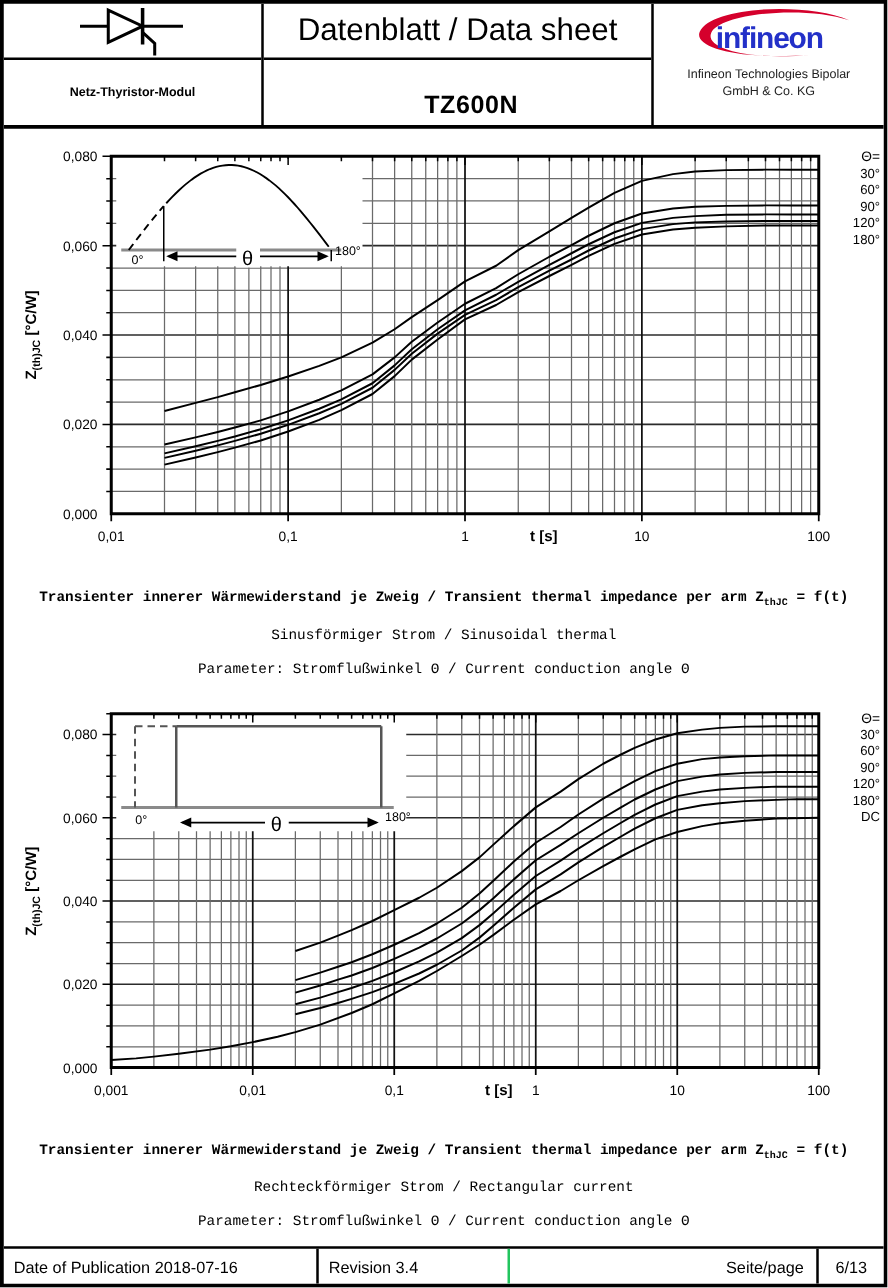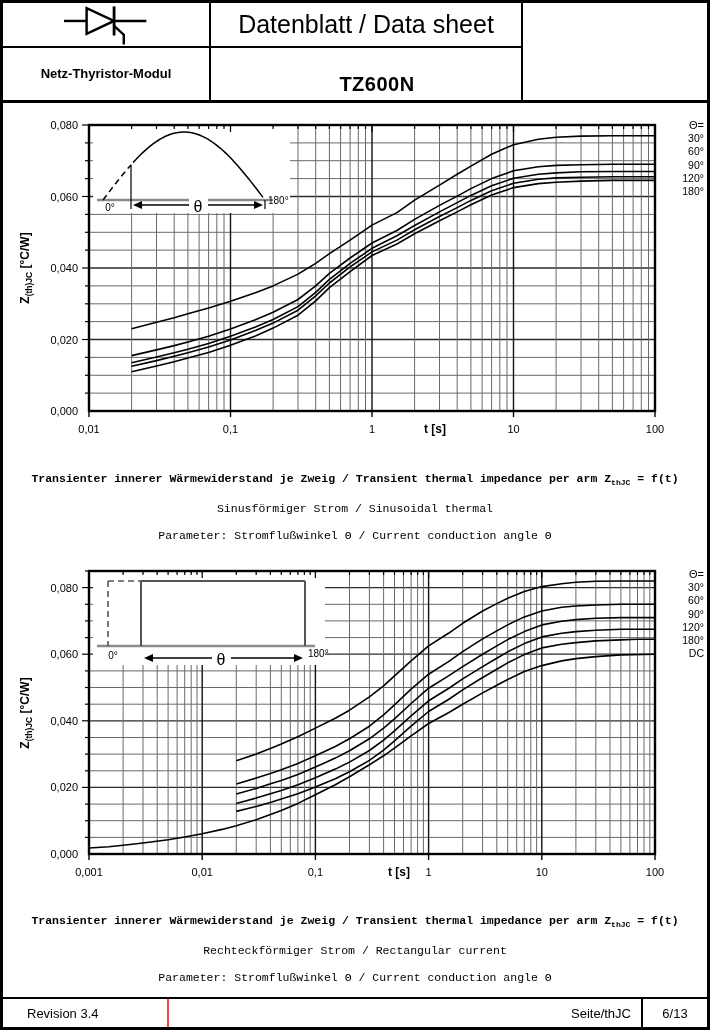--- a/index.html
+++ b/index.html
@@ -4,44 +4,44 @@
 <style>
   html,body{margin:0;padding:0;background:#e8e8e8;}
   .page{width:710px;height:1030px;margin:0 auto;background:#fff;border:3px solid #000;
         box-sizing:border-box;position:relative;overflow:hidden;
         font-family:"Liberation Sans",sans-serif;color:#000;}
   
   .header{display:flex;height:100px;border-bottom:3px solid #000;box-sizing:border-box;}
   .h-left{width:208px;border-right:2px solid #000;display:flex;flex-direction:column;box-sizing:border-box;}
   .h-left-top{height:45px;border-bottom:2px solid #000;display:flex;align-items:center;justify-content:center;box-sizing:border-box;}
   .h-left-bot{flex:1;display:flex;flex-direction:column;align-items:center;justify-content:center;
-              font-weight:bold;font-size:13px;line-height:1.3;text-align:center;}
+              font-weight:bold;font-size:10px;line-height:1.3;text-align:center;}
   .h-mid{width:312px;border-right:2px solid #000;display:flex;flex-direction:column;box-sizing:border-box;gap:20px;}
   .h-mid-top{height:45px;border-bottom:2px solid #000;font-size:25px;display:flex;align-items:center;justify-content:center;box-sizing:border-box;}
   .h-mid-bot{flex:1;display:flex;align-items:center;justify-content:center;font-weight:bold;font-size:20px;letter-spacing:.5px;margin-left:22px;}
   .h-right{flex:1;display:flex;flex-direction:column;align-items:center;}
   .h-right-top{height:48px;display:flex;align-items:center;justify-content:center;padding-top:2px;}
   .h-right-bot{font-size:10px;text-align:center;line-height:1.4;color:#222;}
   
   .caps{height:104px;display:flex;flex-direction:column;align-items:center;justify-content:center;gap:14px;text-align:center;font-family:Liberation Mono, monospace;}
   .caps2{height:100px;}
   .caps p{margin:0;font-size:11.5px;}
   .cap-bold{font-weight:bold;}
   sub{font-size:8px;}
   
   .chartwrap{display:block;}
   svg{display:block;}
   
   .footer{position:absolute;left:0;right:0;bottom:0;height:30px;border-top:2px solid #000;
           display:flex;font-size:13px;box-sizing:border-box;}
   .footer>div{display:flex;align-items:center;box-sizing:border-box;}
   .f-c1{width:252px;border-right:2px solid #000;padding-left:8px;}
-  .f-c2{width:166px;border-right:2px solid #ef4444;padding-left:24px;}
+  .f-c2{width:153px;border-right:2px solid #22c55e;padding-left:8px;}
   .f-c3{flex:1;border-right:2px solid #000;justify-content:flex-end;padding-right:10px;}
-  .f-c4{width:64px;justify-content:center;}
+  .f-c4{width:52px;justify-content:center;}
 </style>
 </head>
 <body>
 
 <div class="page">
 
   <div class="header">
     <div class="h-left">
       <div class="h-left-top">
         <svg width="112" height="42" viewBox="0 0 112 52">
@@ -52,20 +52,32 @@
           <polyline points="66,27 78,38 78,50" fill="none" stroke="#000" stroke-width="3"></polyline>
         </svg>
       </div>
       <div class="h-left-bot">
         <div>Netz-Thyristor-Modul</div>
       </div>
     </div>
     <div class="h-mid">
       <div class="h-mid-top">Datenblatt / Data sheet</div>
       <div class="h-mid-bot">TZ600N</div>
+    </div>
+    <div class="h-right">
+      <div class="h-right-top">
+        <svg width="152" height="46" viewBox="0 0 160 50">
+          <path d="M150 11 C112 -5 30 -1 20 21 C14 35 54 46 118 41 C62 46 24 36 30 22 C38 5 110 -2 150 11 Z" fill="#D5002C"></path>
+          <text x="34" y="35" font-size="26" font-weight="bold" fill="#2330C8" letter-spacing="-1">infineon</text>
+        </svg>
+      </div>
+      <div class="h-right-bot">
+        <div>Infineon Technologies Bipolar</div>
+        <div>GmbH &amp; Co. KG</div>
+      </div>
     </div>
   </div>
 
   <div class="chartwrap" id="chart1-wrap">
       <svg width="704" height="352" viewBox="0 0 704 352" font-family="Liberation Sans, sans-serif">
         <line x1="86" y1="290.1" x2="652" y2="290.1" stroke="#6a6a6a" stroke-width="1"></line>
         <line x1="86" y1="272.3" x2="652" y2="272.3" stroke="#6a6a6a" stroke-width="1"></line>
         <line x1="86" y1="254.4" x2="652" y2="254.4" stroke="#6a6a6a" stroke-width="1"></line>
         <line x1="86" y1="236.5" x2="652" y2="236.5" stroke="#2b2b2b" stroke-width="1.3"></line>
         <line x1="86" y1="218.6" x2="652" y2="218.6" stroke="#6a6a6a" stroke-width="1"></line>
@@ -401,18 +413,19 @@
       </svg>
     </div>
 
   <div class="caps caps2">
     <p class="cap-bold"><span>Transienter innerer Wärmewiderstand je Zweig / Transient thermal impedance per arm Z</span><sub>thJC</sub><span> = f(t)</span></p>
     <p class="cap">Rechteckförmiger Strom / Rectangular current</p>
     <p class="cap">Parameter: Stromflußwinkel Θ  / Current conduction angle Θ</p>
   </div>
 
   <div class="footer">
+    <div class="f-c1">Date of Publication 2018-07-16</div>
     <div class="f-c2">Revision 3.4</div>
-    <div class="f-c3">Seite/thJC</div>
+    <div class="f-c3">Seite/page</div>
     <div class="f-c4">6/13</div>
   </div>
 
 </div>
 
 </body></html>

